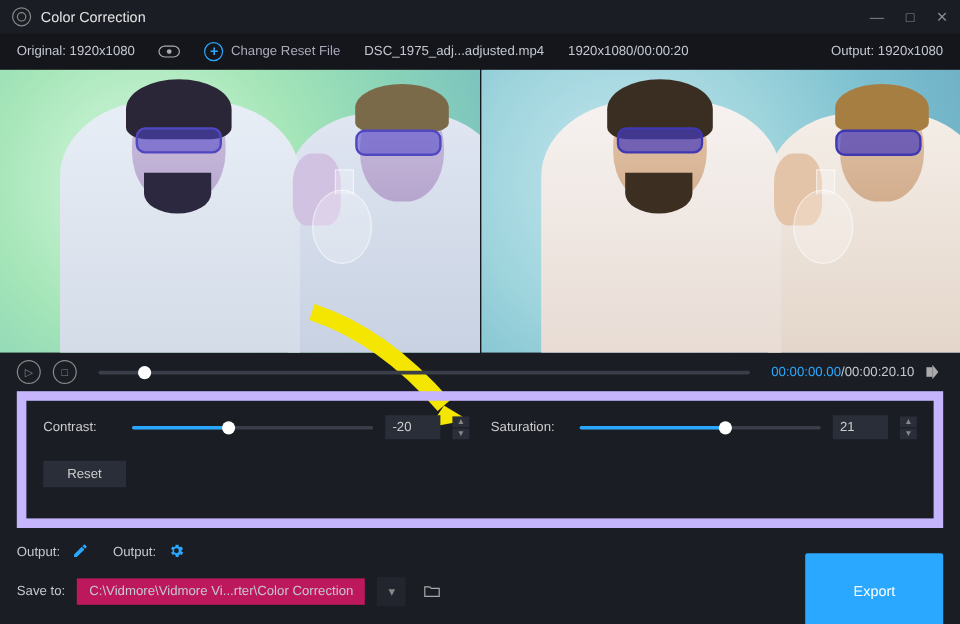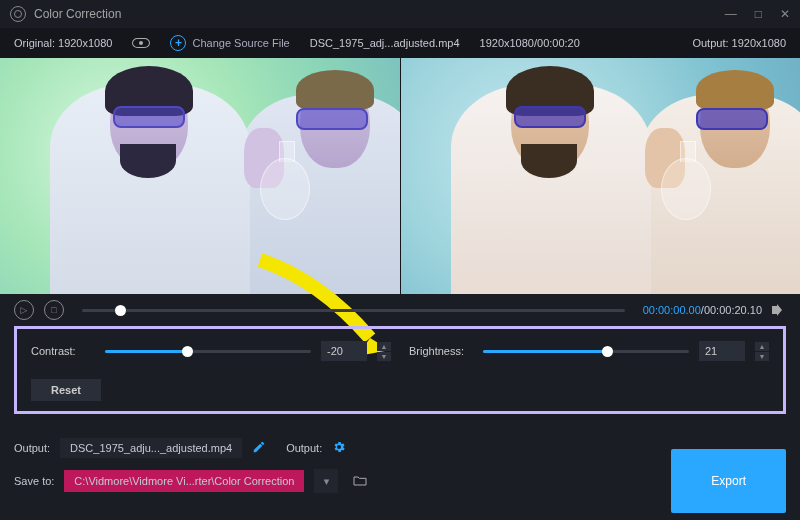--- a/index.html
+++ b/index.html
@@ -1,20 +1,20 @@
 <!DOCTYPE html>
 <html><head>
 <meta charset="utf-8">
 <style>
   * { box-sizing: border-box; margin: 0; padding: 0; font-family: "Segoe UI", Arial, sans-serif; }
   body { background: #1a1d24; color: #c5c8d0; font-size: 12px; width: 800px; height: 520px; overflow: hidden; position: relative; }
   .titlebar { height: 28px; background: #1a1d24; display: flex; align-items: center; padding: 0 10px; }
   .titlebar .logo { width: 16px; height: 16px; border: 1.5px solid #888; border-radius: 50%; margin-right: 8px; position: relative; }
   .titlebar .logo::after { content: ""; position: absolute; top: 3px; left: 3px; width: 6px; height: 6px; border: 1px solid #888; border-radius: 50%; }
-  .titlebar .title { color: #a3a3a3; font-size: 12px; }
+  .titlebar .title { color: #e5e5e5; font-size: 12px; }
   .titlebar .win { margin-left: auto; display: flex; gap: 18px; color: #888; }
   .titlebar .win span { cursor: pointer; font-size: 12px; }
   .infobar { height: 30px; background: #14161c; display: flex; align-items: center; padding: 0 14px; gap: 20px; font-size: 11px; }
   .infobar .eye { width: 18px; height: 10px; border: 1.5px solid #aaa; border-radius: 60% / 100%; position: relative; }
   .infobar .eye::after { content:""; position:absolute; width:4px; height:4px; background:#aaa; border-radius:50%; top:2px; left:6px; }
   .infobar .change { display: flex; align-items: center; gap: 6px; color: #aab; }
   .infobar .plus { width: 16px; height: 16px; border: 1.5px solid #2aa8ff; border-radius: 50%; display: inline-flex; align-items: center; justify-content: center; color: #2aa8ff; font-size: 12px; font-weight: bold; line-height: 1; }
   .infobar .right { margin-left: auto; text-align: center; }
   .preview { height: 236px; display: flex; background: #0e0f13; }
   .preview .pane { flex: 1; position: relative; overflow: hidden; }
@@ -60,35 +60,35 @@
   .transport { height: 32px; display: flex; align-items: center; padding: 0 14px; gap: 10px; }
   .tbtn { width: 20px; height: 20px; border: 1.5px solid #888; border-radius: 50%; display:flex; align-items:center; justify-content:center; font-size:9px; color:#888; cursor:pointer; }
   .timeline { flex: 1; height: 3px; background: #3a3e48; border-radius: 2px; position: relative; margin: 0 8px; }
   .timeline .knob { position:absolute; top:-4px; left: 6%; width:11px; height:11px; background:#fff; border-radius:50%; }
   .timecode { font-size: 11px; }
   .timecode .cur { color: #2aa8ff; }
   .volicon { width: 14px; height: 14px; position:relative; }
   .volicon::before { content:""; position:absolute; left:0; top:3px; width:5px; height:8px; background:#aaa; }
   .volicon::after { content:""; position:absolute; left:5px; top:1px; width:0; height:0; border-left:5px solid #aaa; border-top:6px solid transparent; border-bottom:6px solid transparent; }
   
-  .controls { margin: 0 14px; border: 3px solid #c4b5fd; padding: 12px 14px 10px; display: grid; grid-template-columns: 1fr 1fr; column-gap: 30px; row-gap: 14px; position: relative; gap: 18px; }
+  .controls { margin: 0 14px; border: 8px solid #c4b5fd; padding: 12px 14px 26px; display: grid; grid-template-columns: 1fr 1fr; column-gap: 30px; row-gap: 14px; position: relative; gap: 18px; }
   .crow { display: flex; align-items: center; gap: 10px; }
   .crow .lbl { width: 64px; font-size: 11px; color: #ccc; }
   .slider { flex: 1; height: 3px; background: #3a3e48; border-radius: 2px; position: relative; cursor:pointer; }
   .slider .fill { position:absolute; left:0; top:0; height:100%; background:#2aa8ff; border-radius:2px; }
   .slider .knob { position:absolute; top:-4px; width:11px; height:11px; background:#fff; border-radius:50%; margin-left:-5px; }
   .valbox { width: 46px; height: 20px; background:#2a2e38; display:flex; align-items:center; padding: 0 6px; font-size:11px; color:#ccc; }
   .spinners { display:flex; flex-direction:column; gap:1px; }
   .spinners span { width:14px; height:9px; background:#2a2e38; display:flex; align-items:center; justify-content:center; font-size:7px; color:#888; cursor:pointer; }
   .reset { grid-column: 1 / -1; }
-  .reset button { background:#2a2e38; border:none; color:#ccc; font-size:11px; padding: 5px 20px; cursor:pointer;font-weight:bold; }
+  .reset button { background:#2a2e38; border:none; color:#ccc; font-size:11px; padding: 5px 20px; cursor:pointer; }
   
   .arrow { position:absolute; left: 240px; top: 250px; pointer-events:none; }
   
-  .outrow { height: 28px; display:flex; align-items:center; padding: 0 14px; gap: 10px; margin-top: 20px; font-size:11px; }
+  .outrow { height: 28px; display:flex; align-items:center; padding: 0 14px; gap: 10px; margin-top: 6px; font-size:11px; }
   .outrow .box { background:#22252e; padding: 4px 10px; min-width: 140px; }
   .pencil, .gear, .folder, .drop { color:#2aa8ff; cursor:pointer; font-size:12px; }
   .gear svg, .pencil svg, .folder svg { width:14px; height:14px; fill:#2aa8ff; }
   
   .saverow { height: 38px; display:flex; align-items:center; padding: 0 14px; gap: 10px; font-size:11px;justify-content:space-between; }
   .saverow .path { background:#be185d; padding: 5px 10px; min-width: 210px; }
   .saverow .dd { background:#22252e; width:24px; height:24px; display:flex; align-items:center; justify-content:center; color:#888; cursor:pointer; }
   .saverow .fld { width:24px; height:24px; display:flex; align-items:center; justify-content:center; cursor:pointer; }
   .export { margin-left:auto; background:#2aa8ff; color:#fff; border:none; padding: 25px 40px; font-size:12px; cursor:pointer; border-radius:2px; }
 </style>
@@ -103,21 +103,21 @@
     <span>□</span>
     <span>✕</span>
   </div>
 </div>
 
 <div class="infobar">
   <span>Original: 1920x1080</span>
   <span class="eye"></span>
   <span class="change">
     <span class="plus">+</span>
-    <span>Change Source File</span>
+    <span>Change Reset File</span>
   </span>
   <span>DSC_1975_adj...adjusted.mp4</span>
   <span>1920x1080/00:00:20</span>
   <span class="right">Output: 1920x1080</span>
 </div>
 
 <div class="preview">
   <div class="pane">
     <div class="scene left">
       <div class="bg"></div>
@@ -176,39 +176,38 @@
         <div class="fill" style="width:40%"></div>
         <div class="knob" style="left:40%"></div>
       </div>
     <div class="valbox">-20</div>
     <div class="spinners">
         <span>▲</span>
         <span>▼</span>
       </div>
   </div>
   <div class="crow">
-    <span class="lbl">Brightness:</span>
+    <span class="lbl">Saturation:</span>
     <div class="slider">
         <div class="fill" style="width:60%"></div>
         <div class="knob" style="left:60%"></div>
       </div>
     <div class="valbox">21</div>
     <div class="spinners">
         <span>▲</span>
         <span>▼</span>
       </div>
   </div>
   <div class="reset">
     <button>Reset</button>
   </div>
 </div>
 
 <div class="outrow">
   <span>Output:</span>
-  <span class="box">DSC_1975_adju..._adjusted.mp4</span>
   <span class="pencil"><svg viewBox="0 0 24 24">
         <path d="M3 17.25V21h3.75l11-11-3.75-3.75-11 11zM20.7 7.04a1 1 0 000-1.41l-2.34-2.34a1 1 0 00-1.41 0L15 5.24l3.75 3.75 1.95-1.95z"></path>
       </svg></span>
   <span style="margin-left:10px;">Output:</span>
   <span class="gear"><svg viewBox="0 0 24 24">
         <path d="M19.4 13a7.5 7.5 0 000-2l2.1-1.6-2-3.5-2.5 1a7.6 7.6 0 00-1.7-1l-.4-2.6h-4l-.4 2.6a7.6 7.6 0 00-1.7 1l-2.5-1-2 3.5L6.6 11a7.5 7.5 0 000 2l-2.1 1.6 2 3.5 2.5-1a7.6 7.6 0 001.7 1l.4 2.6h4l.4-2.6a7.6 7.6 0 001.7-1l2.5 1 2-3.5L19.4 13zM12 15.5A3.5 3.5 0 1115.5 12 3.5 3.5 0 0112 15.5z"></path>
       </svg></span>
 </div>
 
 <div class="saverow">

